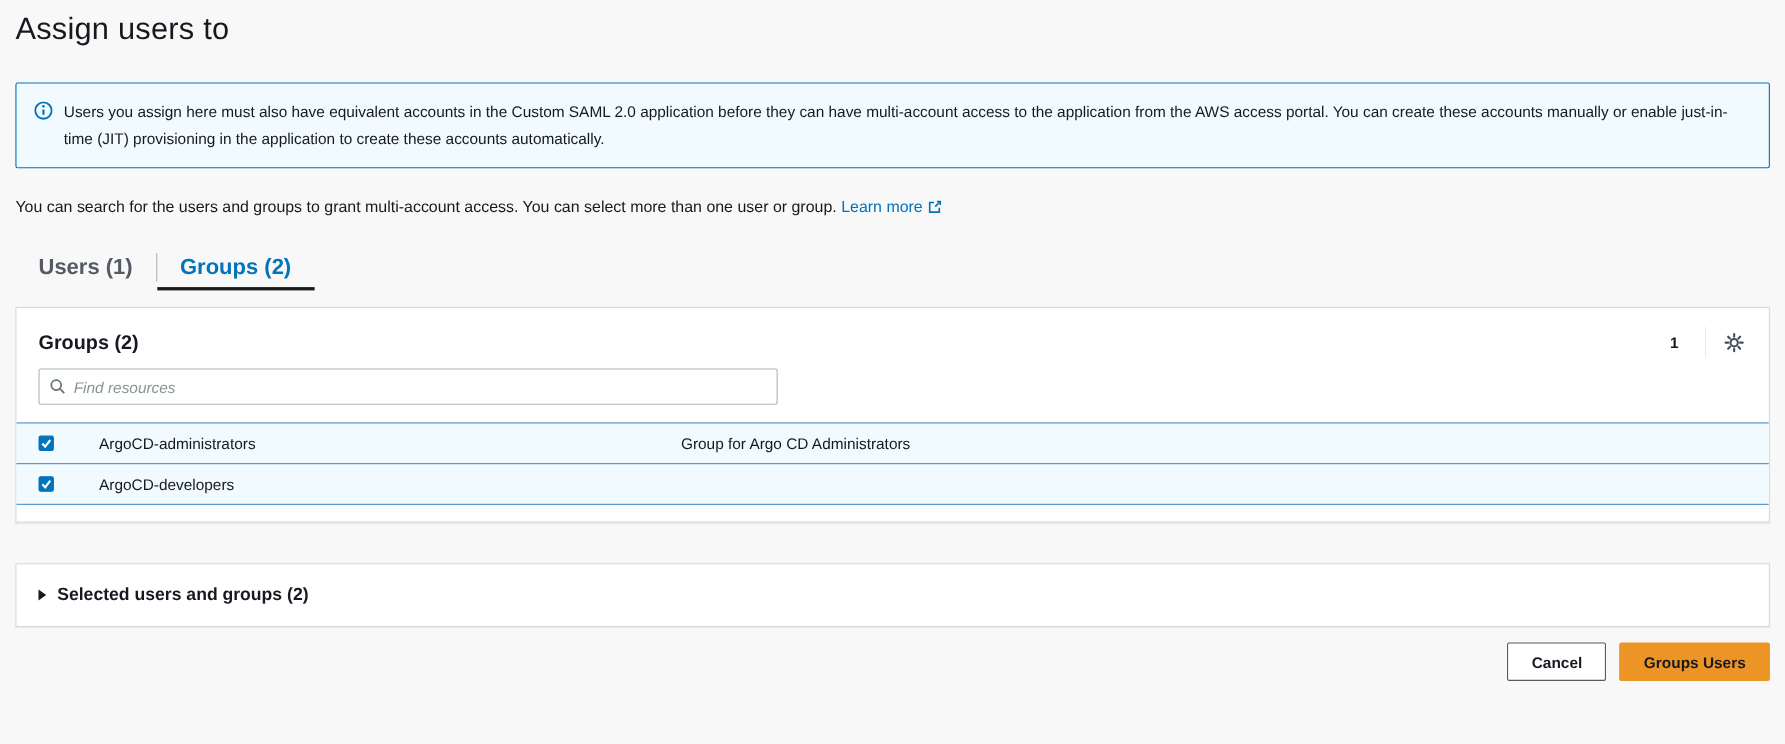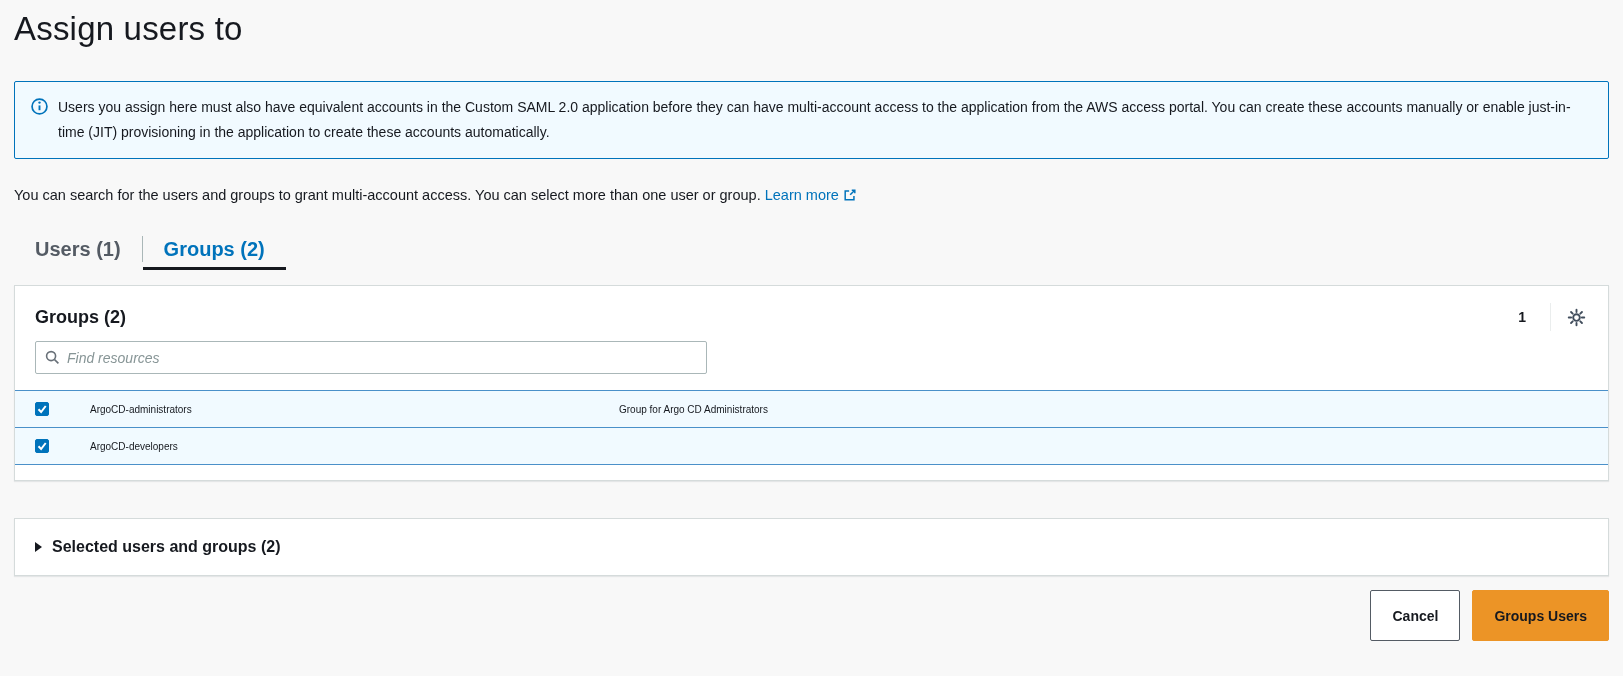--- a/index.html
+++ b/index.html
@@ -8,21 +8,21 @@
     background: #f8f8f8;
     font-family: "Liberation Sans", "DejaVu Sans", sans-serif;
     color: #16191f;
     font-size: 14px;
     overflow: hidden;
   }
   .page { padding: 0 14px; }
 
   
   .page-title {
-    font-size: 33px;
+    font-size: 28px;
     font-weight: 500;
     color: #16191f;
     padding: 10px 0 0 0;
     letter-spacing: 0.2px;
   }
 
   
   .info-banner {
     margin-top: 33px;
     background: #f1faff;
@@ -142,21 +142,21 @@
     font-size: 14px;
   }
   .thead .cell { position: relative; height: 100%; display: flex; align-items: center; }
   .thead .cell + .cell { border-left: 1px solid #eaeded; }
   .cell-check { justify-content: flex-start; padding-left: 20px; }
   .cell-name { padding-left: 21px; }
   .cell-desc { padding-left: 19px; }
 
   .trow {
     height: 38px;
-    font-size: 10px;
+    font-size: 14px;
     color: #16191f;
   }
   .trow.selected {
     background: #f1faff;
     border-top: 1px solid #4a90c9;
     border-bottom: 1px solid #4a90c9;
   }
   .trow + .trow.selected { margin-top: -1px; }
   .trow .cell { display: flex; align-items: center; }
   .table-bottom-pad { height: 15px; }
@@ -195,21 +195,21 @@
   .expander-label { font-size: 16px; font-weight: bold; color: #16191f; }
 
   
   .footer {
     margin-top: 14px;
     display: flex;
     justify-content: flex-end;
     gap: 12px;
   }
   .btn {
-    height: 51px;
+    height: 35px;
     padding: 0 21px;
     font-size: 14px;
     font-weight: bold;
     font-family: "Liberation Sans", "DejaVu Sans", sans-serif;
     border-radius: 2px;
     cursor: pointer;
   }
   .btn-secondary {
     background: #ffffff;
     border: 1px solid #545b64;

